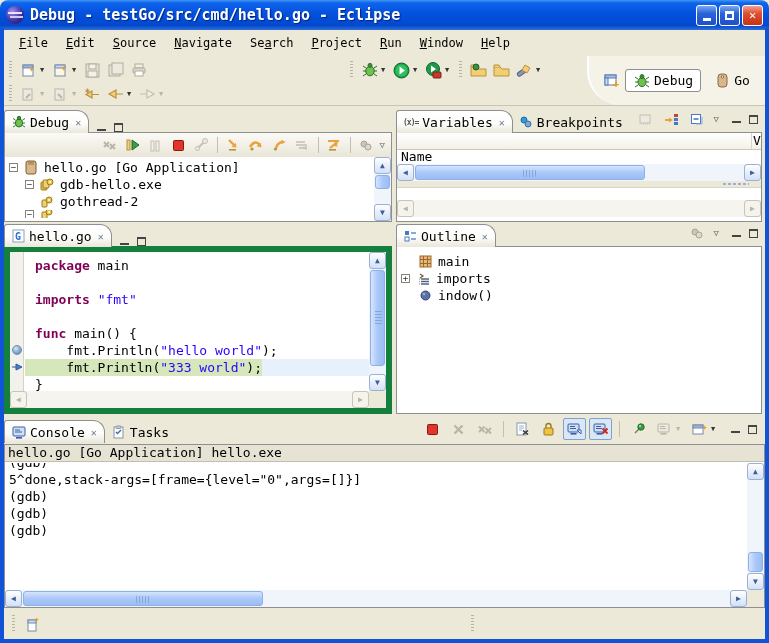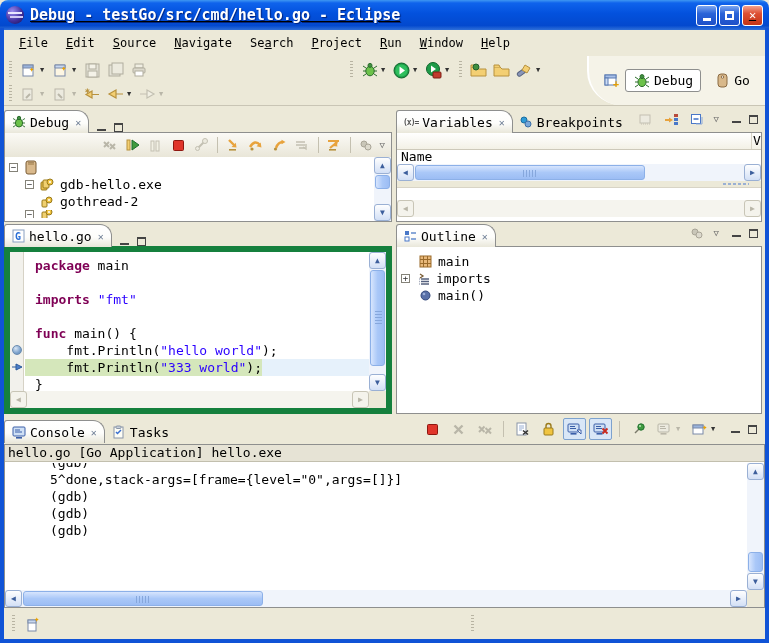--- a/index.html
+++ b/index.html
@@ -2,21 +2,21 @@
 <html><head>
 <meta charset="utf-8">
 <style>
   * { box-sizing: border-box; margin:0; padding:0; }
   html,body { width:769px; height:643px; overflow:hidden; }
   body { position:relative; font-family:"DejaVu Sans Mono", monospace; font-size:12px; background:#ece9d8; }
 
   
   .titlebar { position:absolute; top:0; left:0; width:769px; height:30px;
     background:linear-gradient(180deg,#3f97f2 0%,#0f63ec 10%,#0351dd 45%,#0349ce 85%,#2f6fd8 100%);
-    border-radius:8px 8px 0 0; display:flex; align-items:center; padding:0 6px;text-decoration:underline; }
+    border-radius:8px 8px 0 0; display:flex; align-items:center; padding:0 6px; }
   .title-text { color:#fff; font-weight:bold; font-size:15px; margin-left:6px;
     text-shadow:1px 1px 1px #00247e; white-space:nowrap; }
   .eclipse-logo { width:18px; height:18px; border-radius:50%;
     background:radial-gradient(circle at 35% 30%, #9a8cf0, #41309e 55%, #181050);
     position:relative; flex:0 0 auto; }
   .eclipse-logo:before { content:""; position:absolute; left:2px; right:2px; top:6px; height:2px; background:#e8e6ff; }
   .eclipse-logo:after  { content:""; position:absolute; left:4px; right:1px; top:10px; height:2px; background:#cfc8f5; }
   .tb-buttons { margin-left:auto; display:flex; gap:2px; }
   .tb-btn { width:21px; height:21px; border:1px solid #fff; border-radius:3px; color:#fff;
     display:flex; align-items:center; justify-content:center; font-size:12px; font-weight:bold;
@@ -116,21 +116,21 @@
   .str { color:#2a00ff; }
   .pl { color:#000; }
   .bp-dot { position:absolute; left:2px; width:10px; height:10px; border-radius:50%;
     background:radial-gradient(circle at 35% 30%, #d8e6f5, #7da2cc 60%, #5c86b8); border:1px solid #6b8cb0; }
   .ip-arrow { position:absolute; left:1px; width:12px; height:12px; }
 
   
   .console-status { height:17px; background:#e6e3d5; border-bottom:1px solid #c2bfae;
     font-size:13px; padding:0 3px; line-height:16px; white-space:nowrap; }
   .console-text { position:absolute; left:1px; right:17px; top:18px; bottom:17px;
-    overflow:hidden; background:#fff;margin-left:41px; }
+    overflow:hidden; background:#fff; }
   .console-lines { margin-top:-9px; padding-left:3px; }
   .cline { height:17px; line-height:17px; font-size:13px; white-space:pre; color:#000; }
   .caret { display:inline-block; width:1px; height:13px; background:#000; vertical-align:-2px; }
 
   
   .statusbar { position:absolute; top:608px; left:4px; width:761px; height:31px;
     background:#ece9d8; display:flex; align-items:center; }
   svg { display:block; }
   .txt-icon { font-size:8px; color:#555; font-weight:bold; letter-spacing:-1px; }
   .hdr-row { height:17px; background:linear-gradient(180deg,#ffffff,#f3f1e6);
@@ -484,20 +484,21 @@
       <div class="tree" id="debug-tree" style="padding-top:2px;">
           <div class="trow" style="padding-left: 4px;">
             <span class="expander">−</span>
             <span class="ticon">
               <svg width="14" height="15">
                 <rect x="2" y="1" width="10" height="13" rx="2" fill="#d9b98c" stroke="#7a5c34"></rect>
                 <path d="M4 1 v-0 m0 2 h6" stroke="#7a5c34"></path>
                 <rect x="4" y="3" width="6" height="2" fill="#b99868"></rect>
               </svg>
             </span>
+            <span>hello.go [Go Application]</span>
           </div>
           <div class="trow" style="padding-left: 20px;">
             <span class="expander">−</span>
             <span class="ticon">
               <svg width="16" height="15">
                 <rect x="2" y="5" width="6" height="8" rx="1" fill="#e8c050" stroke="#9a7a1a"></rect>
                 <rect x="4" y="3" width="6" height="8" rx="1" fill="#f0d070" stroke="#9a7a1a"></rect>
                 <circle cx="11" cy="5" r="3" fill="#f0c440" stroke="#9a7a1a"></circle>
                 <circle cx="11" cy="5" r="1" fill="#fff"></circle>
               </svg>
@@ -732,21 +733,21 @@
           <span>imports</span>
         </div>
         <div class="trow" style="padding-left: 4px;">
           <span style="width: 16px; flex: 0 0 auto;"></span>
           <span class="ticon">
             <svg width="13" height="13">
               <circle cx="6.5" cy="6.5" r="4.5" fill="#5a71a8" stroke="#32477a"></circle>
               <circle cx="5" cy="5" r="1.3" fill="#9db0d8"></circle>
             </svg>
           </span>
-          <span>main()</span>
+          <span>indow()</span>
         </div>
       </div>
   </div>
 </div>
 
 <div class="view" style="left:4px; top:420px; width:761px; height:188px;">
   <div class="tabrow">
     <div class="vtab">
       <span class="ic" style="width:15px">
           <svg width="14" height="13">

